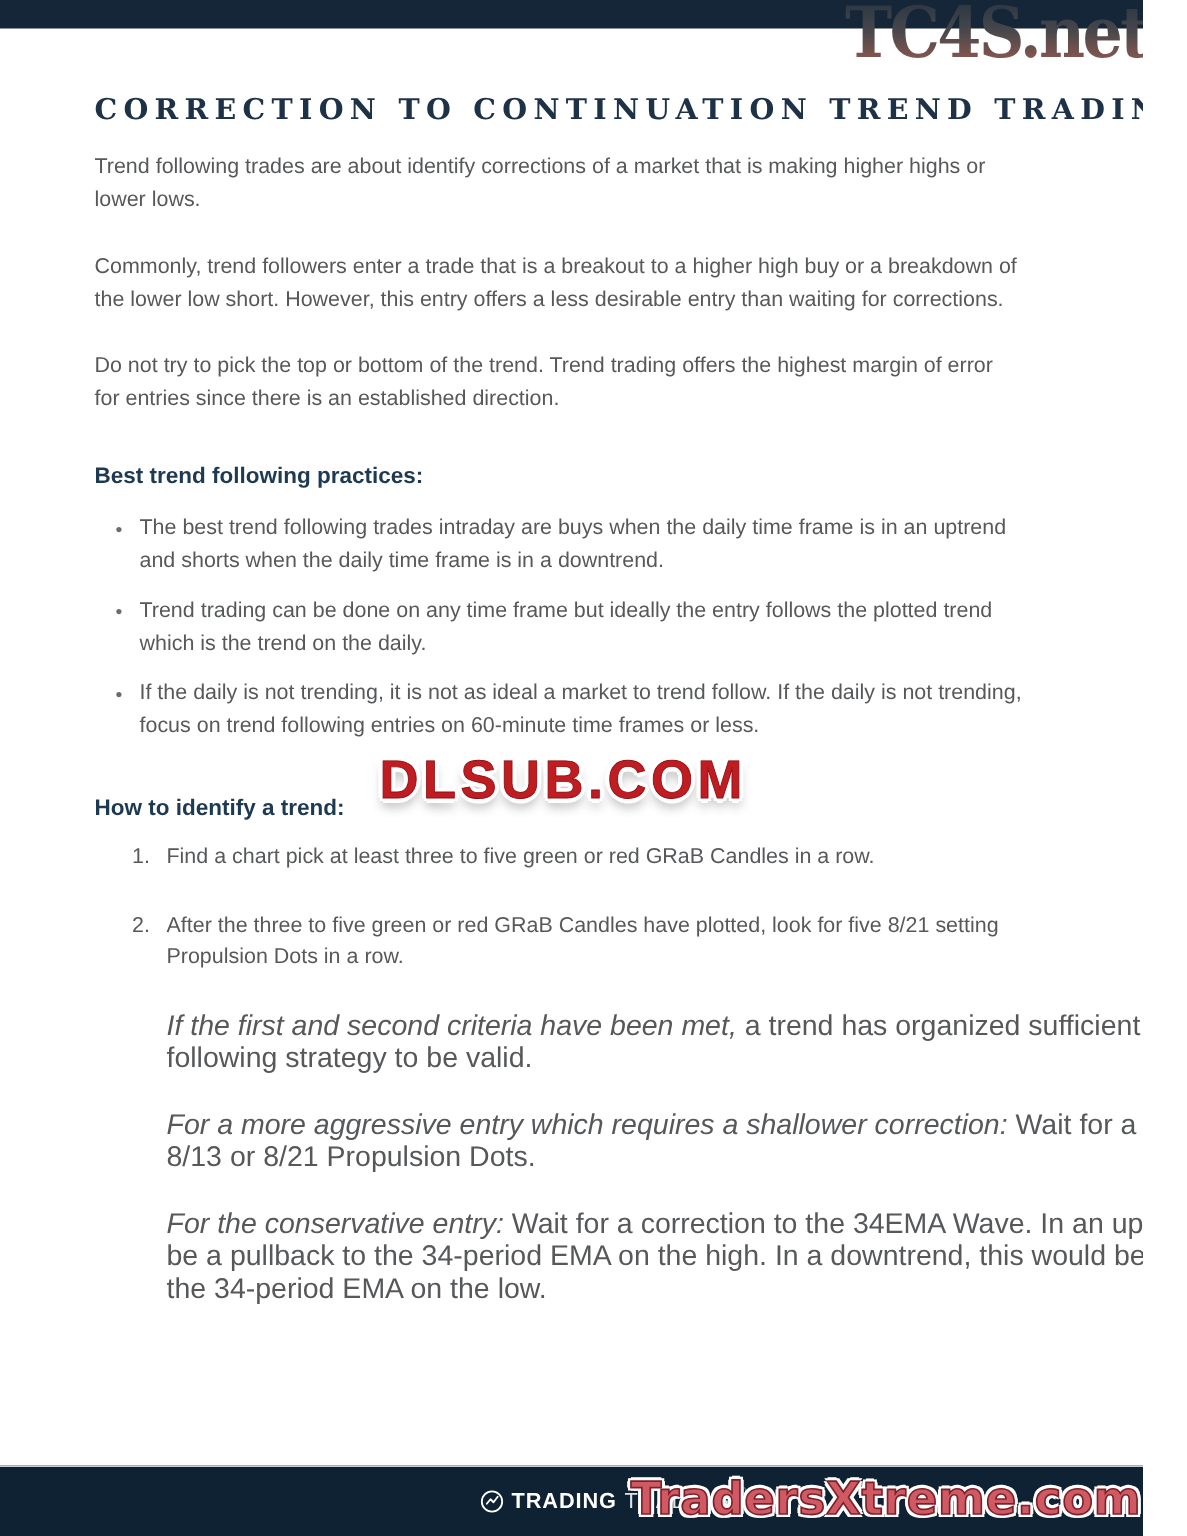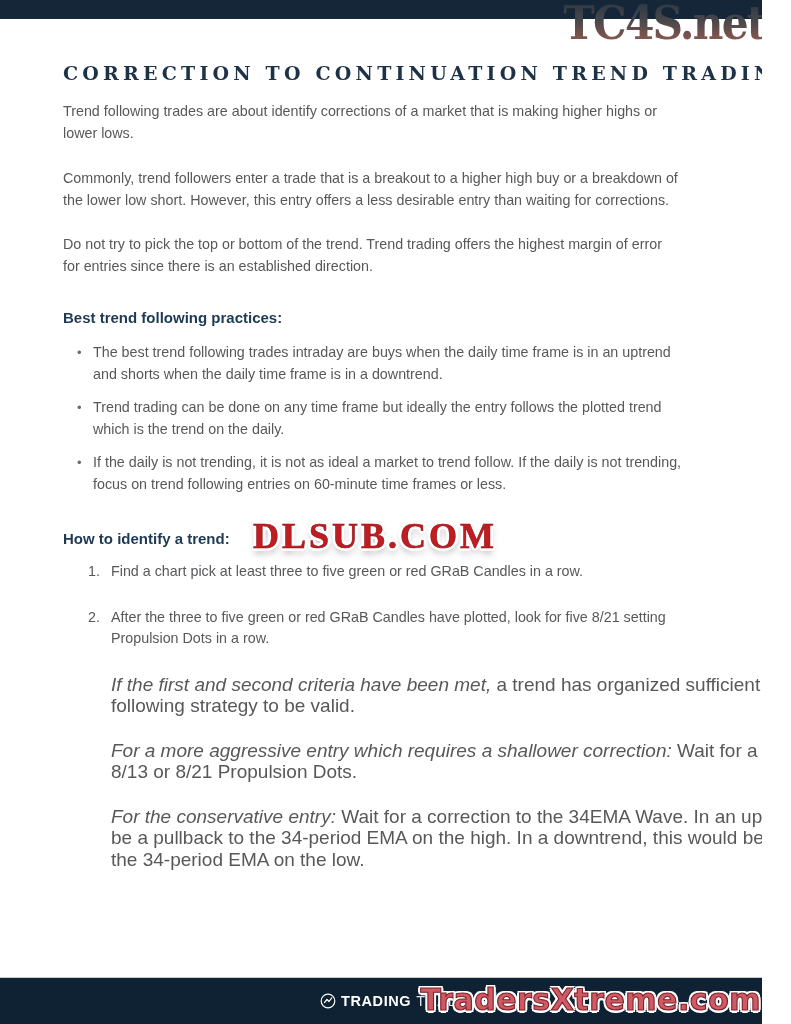--- a/index.html
+++ b/index.html
@@ -124,22 +124,22 @@
     color: #57585a;
     white-space: pre;
   }
   .note:first-child { margin-top: 24px; }
   .note .lead { font-style: italic; }
 
   
   .wm-dlsub {
     position: absolute;
     left: 253px;
-    top: 512px;
-    font-family: Liberation Serif, serif;
+    top: 496px;
+    font-family: Liberation Sans, sans-serif;
     font-weight: bold;
     font-size: 36px;
     line-height: 48px;
     letter-spacing: 3px;
     color: #c01d23;
     -webkit-text-stroke: 0.6px #8e0d12;
     text-shadow:
       -3px 0 0 #ffffff, 3px 0 0 #ffffff,
       0 -3px 0 #ffffff, 0 3px 0 #ffffff,
       -2px -2px 0 #ffffff, 2px -2px 0 #ffffff,

